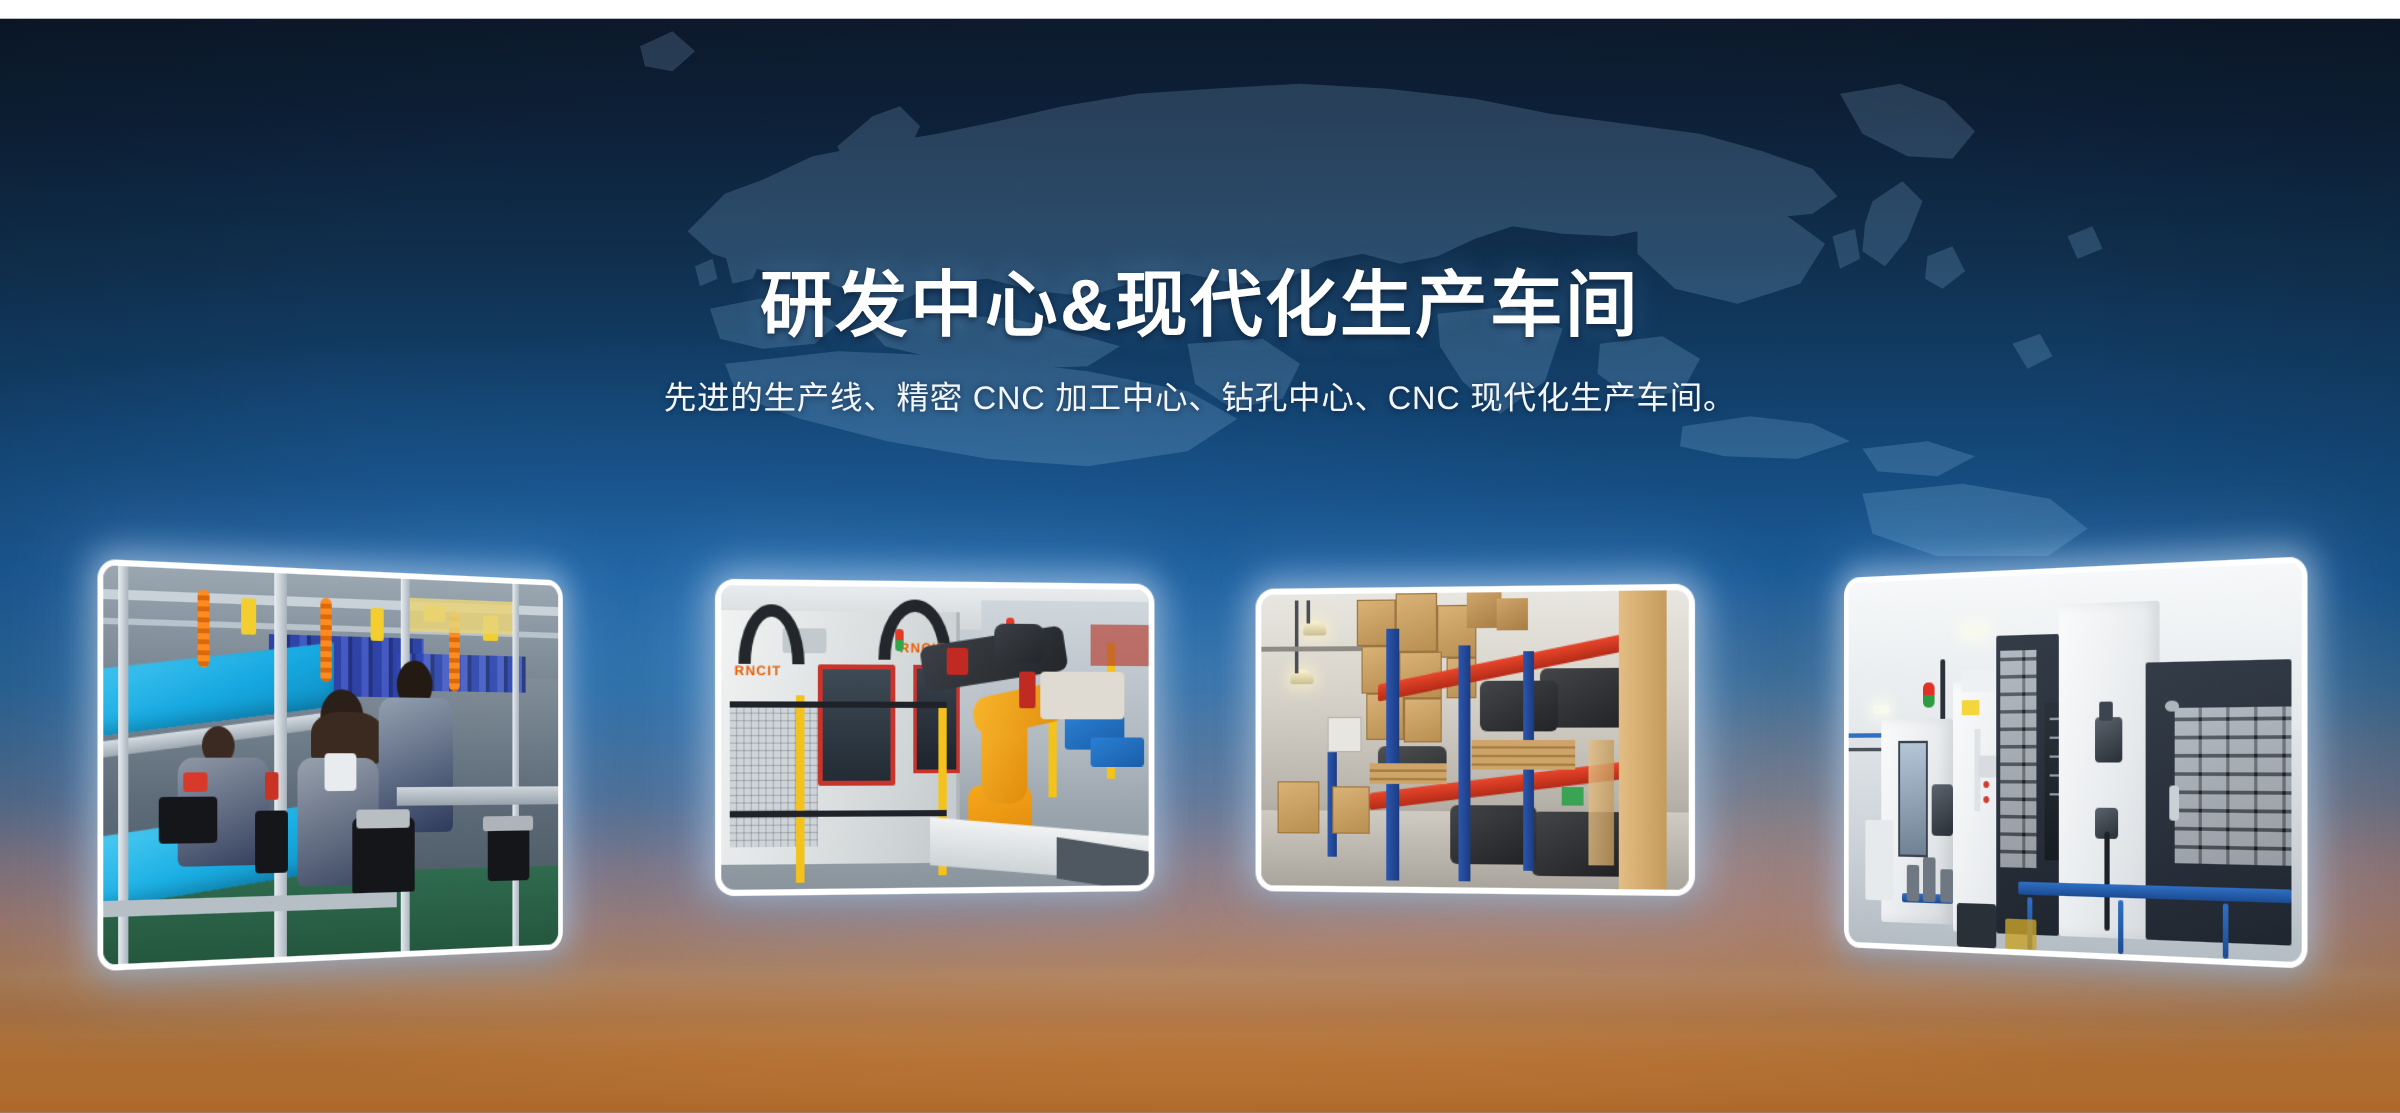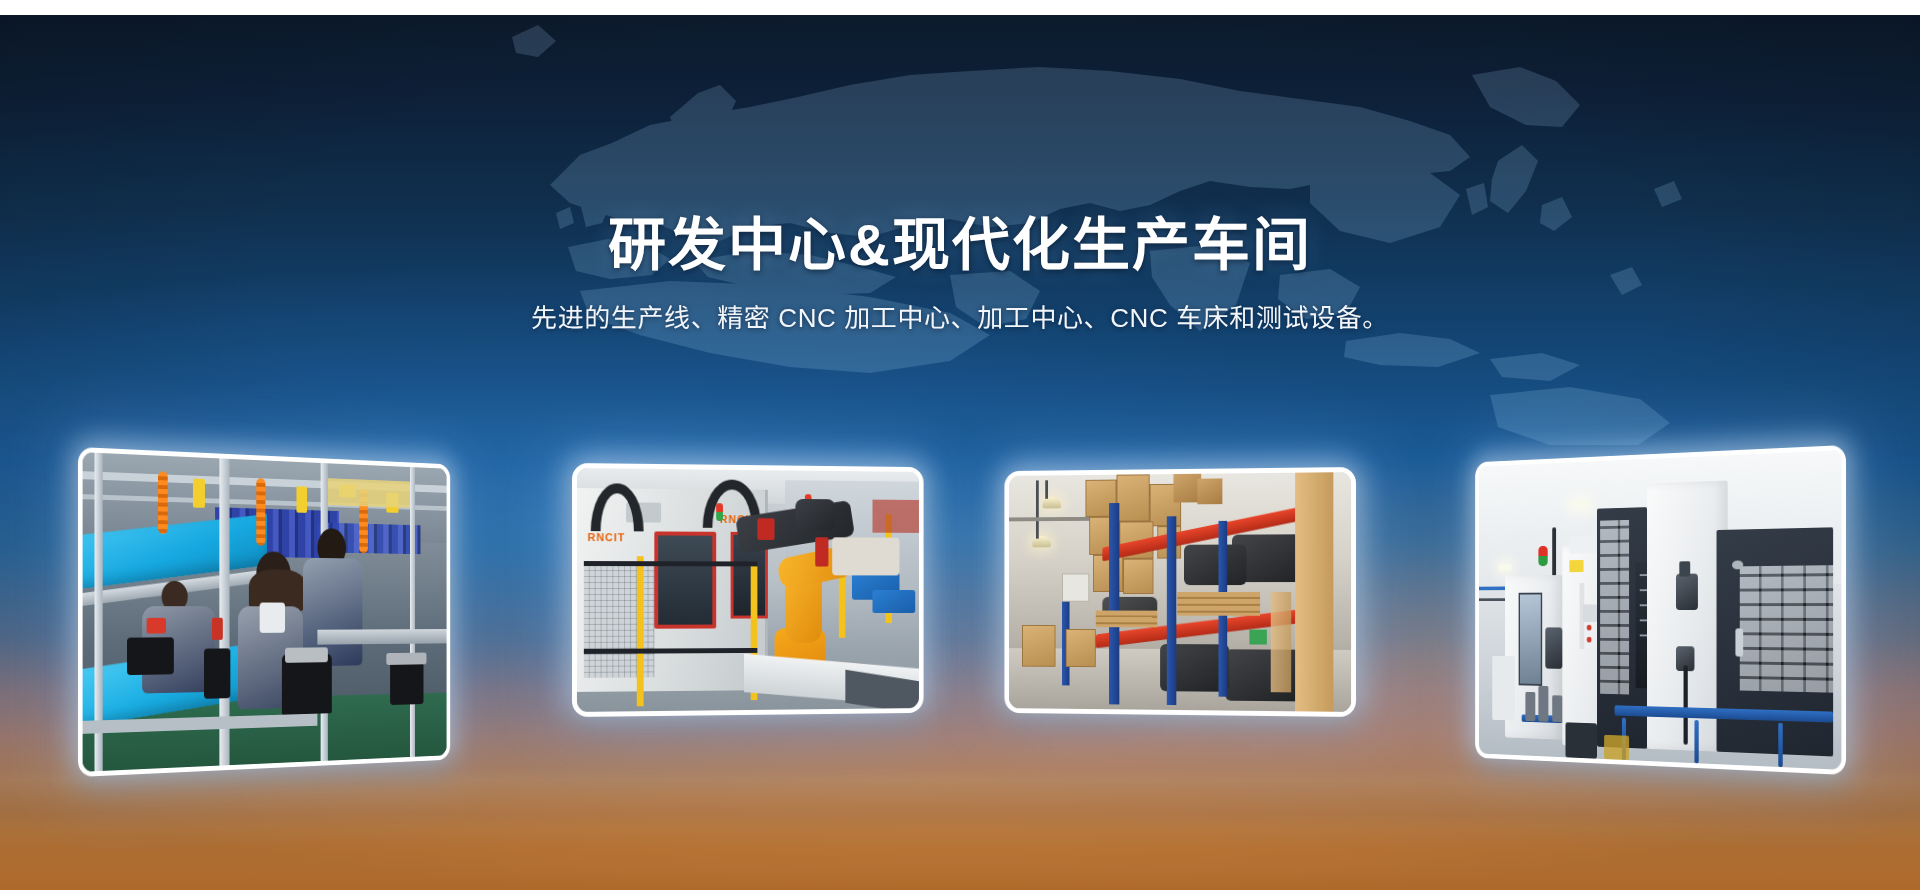--- a/index.html
+++ b/index.html
@@ -284,21 +284,21 @@
         <path d="M1360 300 L1382 292 L1392 310 L1372 320 Z"></path>
         <path d="M1404 214 L1424 206 L1432 224 L1412 232 Z"></path>
       </g>
     </svg>
   </div>
 
   <div class="bg-vignette"></div>
 
   <div class="headings">
     <h1 class="hero-title">研发中心&amp;现代化生产车间</h1>
-    <p class="hero-subtitle">先进的生产线、精密 CNC 加工中心、加工中心、CNC 车床和测试设备。</p>
+    <p class="hero-subtitle">先进的生产线、精密 CNC 加工中心、钻孔中心、CNC 现代化生产车间。</p>
   </div>
 
   <div class="carousel">
 
     <div class="panel p1">
       <div class="scene s1">
         <div class="b ceil"></div>
         <div class="b floor"></div>
         <div class="b rackbins"></div>
         <div class="b rackbins2"></div>

